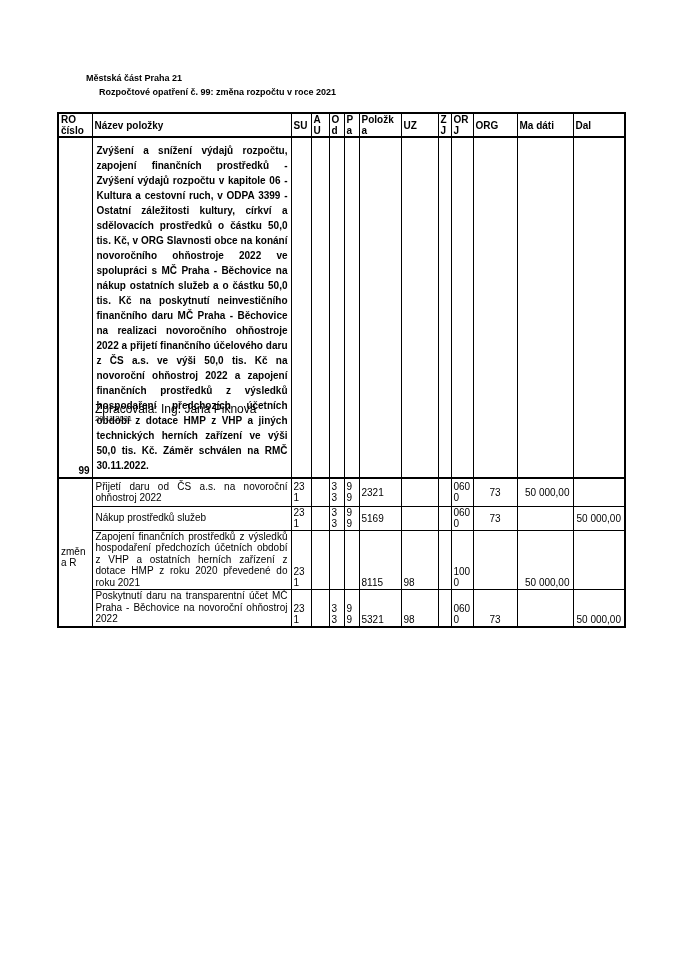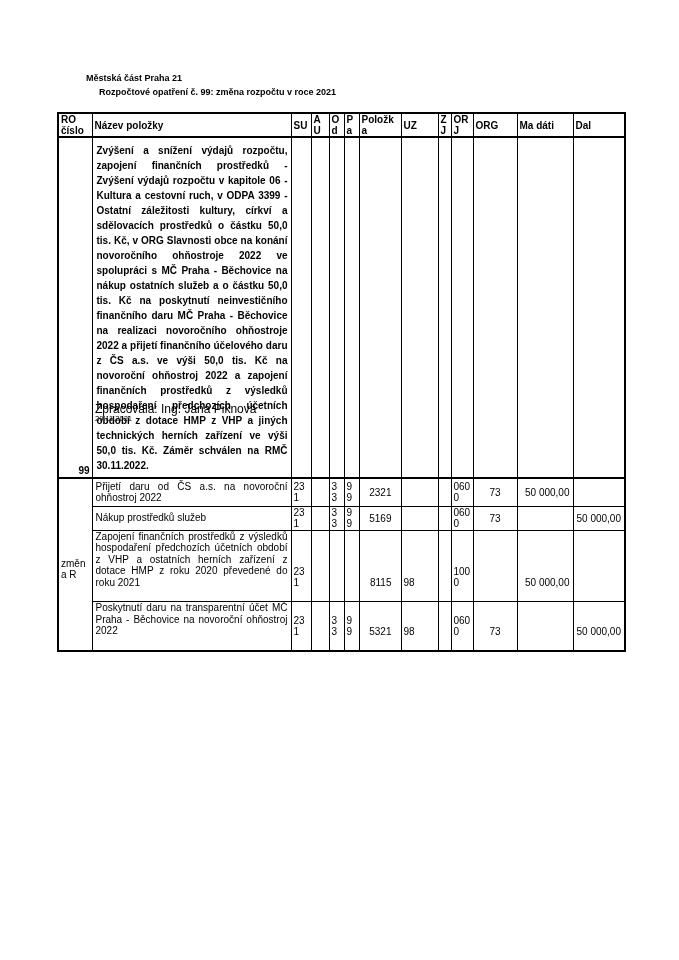--- a/index.html
+++ b/index.html
@@ -29,28 +29,28 @@
   tr.r-desc{height:151px;}
   tr.r-desc td{border-bottom:2px solid #000;}
   td.ro-num{font-weight:bold;text-align:right;vertical-align:bottom;padding:0 2px 1px 0;}
   td.desc-text{
     text-align:justify;font-weight:bold;vertical-align:top;
     line-height:15px;padding:5px 3px 4px 4px;
   }
 
   tr.r2{height:28px;} tr.r3{height:24px;} tr.r4{height:38px;} tr.r5{height:24px;}
   tr.vmid td{vertical-align:middle;}
-  tr.vbot td{vertical-align:bottom;padding-bottom:13px;margin-top:12px;}
+  tr.vbot td{vertical-align:bottom;padding-bottom:1px;margin-top:12px;}
   td.ro-merged{vertical-align:top;padding-top:9px;padding-left:2px;}
 
   td.c-name{text-align:justify;line-height:11.5px;padding-left:3px;padding-right:3px;}
   td.a-su{text-align:left;}
   td.a-au{text-align:center;}
   td.a-od,td.a-pa{text-align:left;}
-  td.a-pol{text-align:right;padding-right:9px;}
+  td.a-pol{padding-right:9px;}
   td.a-uz{text-align:left;padding-right:3px;}
   td.a-zj{text-align:center;}
   td.a-orj{text-align:left;}
   td.a-org{text-align:center;}
   td.a-ma,td.a-dal{text-align:right;padding-right:3px;}
 
   .footer1{position:absolute;left:95px;top:402px;font-size:12px;}
   .footer2{position:absolute;left:95px;top:414px;font-size:7.5px;}
 </style>
 </head>

